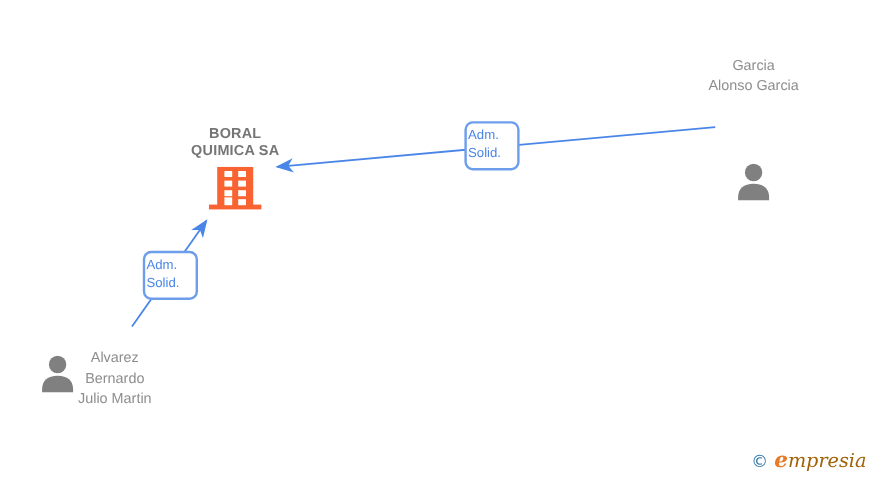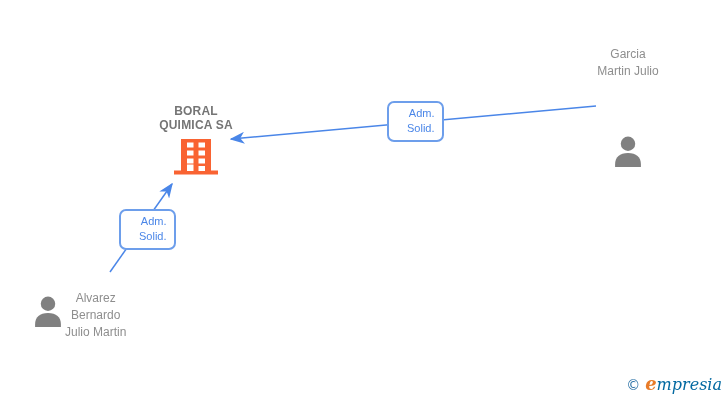--- a/index.html
+++ b/index.html
@@ -46,22 +46,22 @@
   .person-node-alvarez { left: 31px; top: 286px; width: 140px; flex-direction: row; }
   .person-node-alvarez .person-label { margin-top: 4px; }
   .relation-label {
     position: absolute;
     background: #ffffff;
     border: 2px solid #6d9eeb;
     border-radius: 7px;
     color: #4a86e8;
     font-size: 11px;
     line-height: 15px;
-    text-align: right;
-    padding: 3px 7px 4px 18px;
+    text-align: left;
+    padding: 3px 7px 4px 1px;
     min-width: 46px;
     cursor: default;
   }
   .relation-label-1 { left: 387px; top: 101px; }
   .relation-label-2 { left: 119px; top: 209px; }
   .logo {
     position: absolute;
     right: 6px;
     top: 373px;
     display: flex;
@@ -73,21 +73,21 @@
     color: #2e74a8;
     font-size: 14px;
     font-family: "DejaVu Sans", sans-serif;
   }
   .logo .wordmark {
     font-family: "DejaVu Serif", serif;
     font-style: italic;
     font-size: 16px;
   }
   .logo .initial { color: #e87b28; font-weight: bold; font-size: 18px; }
-  .logo .rest { color: #0369a1; }
+  .logo .rest { color: #a16207; }
 </style>
 </head>
 <body>
 
 <div class="canvas">
 
   <svg class="edges-svg">
     <defs>
       <marker id="arrow" viewBox="0 0 10 8" refX="9" refY="4" markerWidth="10" markerHeight="8" orient="auto-start-reverse">
         <path d="M0,0 L10,4 L0,8 L2.8,4 Z" fill="#4a86e8"></path>
@@ -116,21 +116,21 @@
 
         <rect x="13" y="25.5" width="6.5" height="6.5" fill="#ffffff"></rect>
         <rect x="24.5" y="27" width="6.5" height="5" fill="#ffffff"></rect>
       </svg>
     </div>
   </div>
 
   <div class="node person-node-garcia">
     <div class="person-label">
       <div>Garcia</div>
-      <div>Martin Julio</div>
+      <div>Alonso Garcia</div>
     </div>
     <div class="icon-wrap">
       <svg width="34" height="31" viewBox="0 0 32 30">
         <circle cx="16" cy="7.5" r="7" fill="#808080"></circle>
         <path d="M3.5,30 L3.5,27.5 C3.5,20.5 8,16.5 16,16.5 C24,16.5 28.5,20.5 28.5,27.5 L28.5,30 Z" fill="#808080"></path>
       </svg>
     </div>
   </div>
 
   <div class="node person-node-alvarez">

